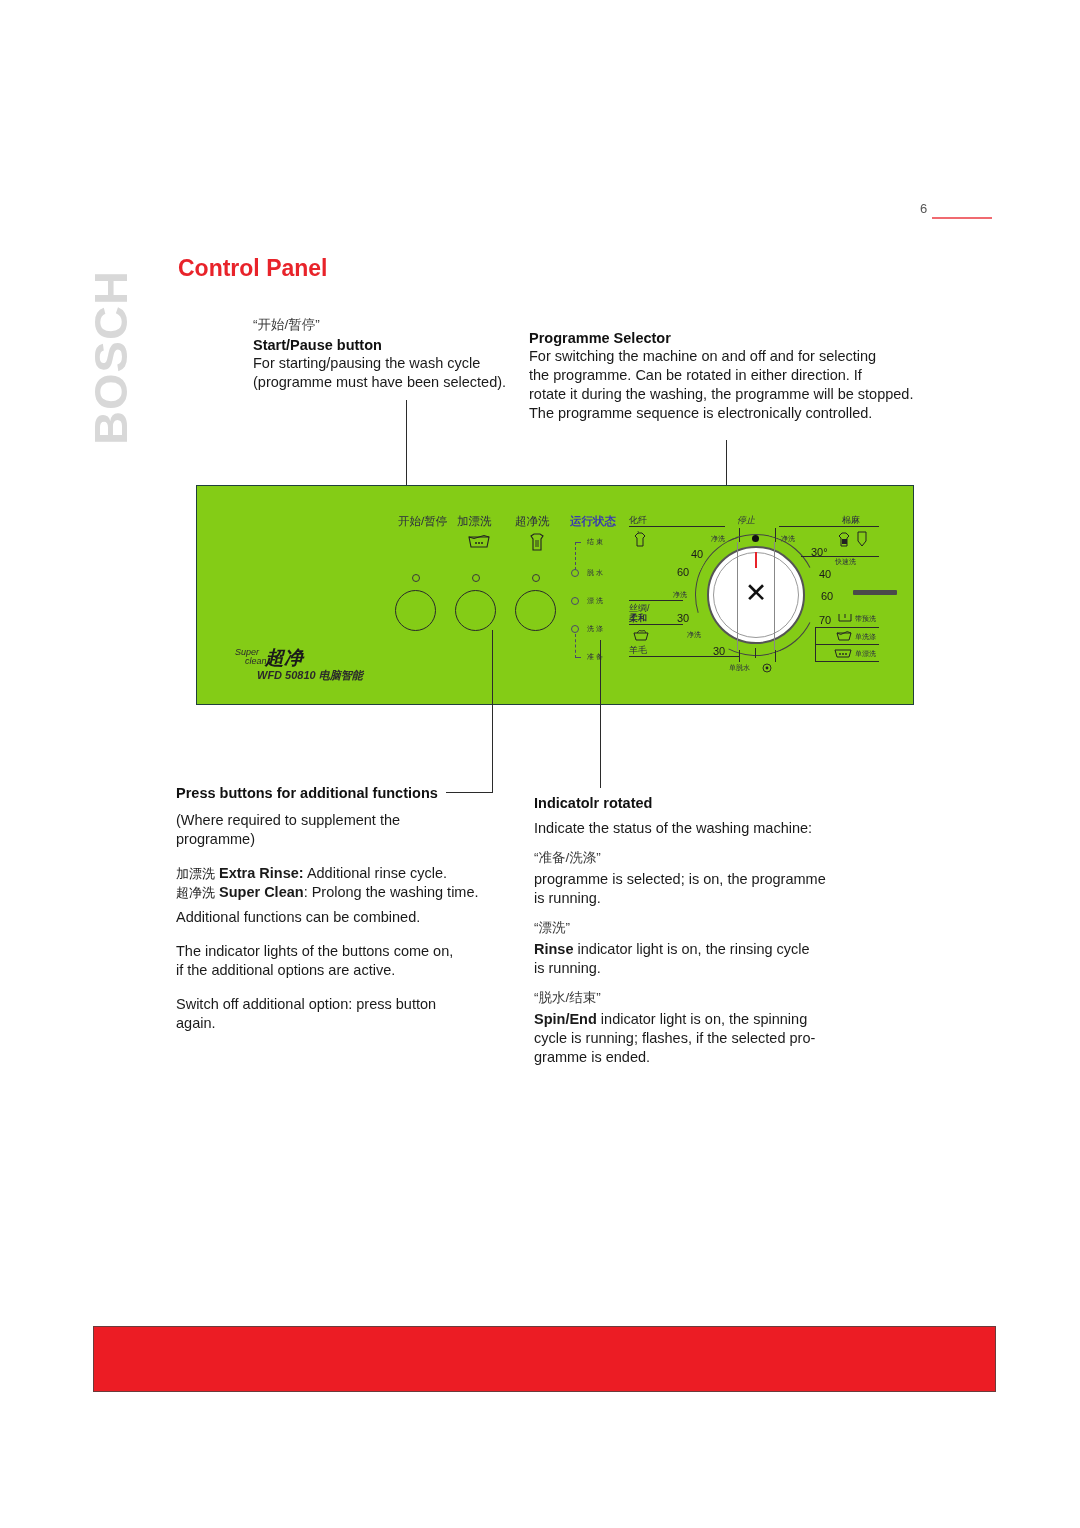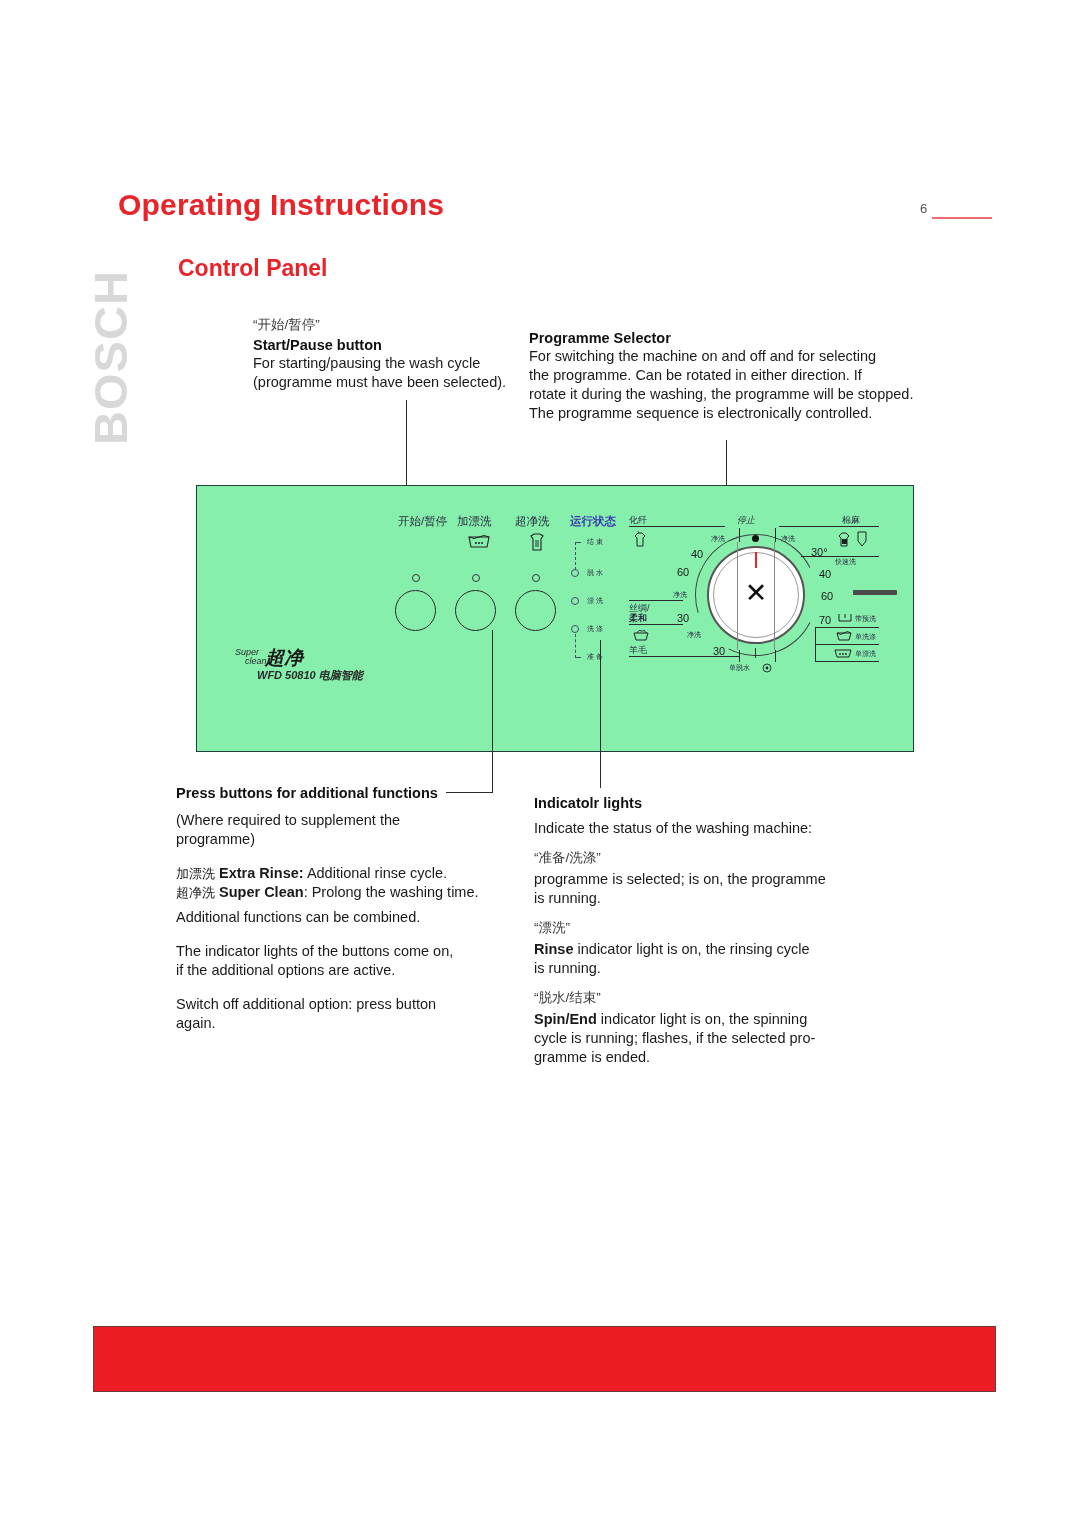--- a/index.html
+++ b/index.html
@@ -106,23 +106,23 @@
   }
   .lead-v { width: 1.4px; }
   .lead-h { height: 1.4px; }
 
   
   .panel {
     position: absolute;
     left: 196px;
     top: 485px;
     width: 718px;
-    height: 267px;
+    height: 220px;
     border: 1.4px solid #20403c;
-    background: #86efac;
+    background: #84cc16;
     box-sizing: border-box;
   }
   .panel-inner { position: absolute; inset: 0; }
 
   .lbl-cn {
     position: absolute;
     font-size: 11.5px;
     color: #2a2a40;
     white-space: nowrap;
   }
@@ -310,21 +310,20 @@
     background: #ec1c24;
     border: 1px solid #6b3b3b;
     box-sizing: border-box;
   }
 </style>
 </head>
 <body>
 
 <div class="page">
 
-  <div class="doc-title">Operating Instructions</div>
   <div class="page-num">6</div>
   <div class="page-rule"></div>
 
   <div class="bosch-mark">BOSCH</div>
   <div class="section-title">Control Panel</div>
 
   <div class="callout" style="left:253px; top:316px; width:270px;">
     <div class="cn-quote">“开始/暂停”</div>
     <div class="callout-head">Start/Pause   button</div>
     <div class="callout-body">
@@ -533,21 +532,21 @@
       <div>if the additional options are active.</div>
     </div>
     <div class="gap"></div>
     <div class="callout-body">
       <div>Switch off additional option: press button</div>
       <div>again.</div>
     </div>
   </div>
 
   <div class="callout" style="left:534px; top:795px; width:350px;">
-    <div class="callout-head">Indicatolr lights</div>
+    <div class="callout-head">Indicatolr rotated</div>
     <div style="height:7px;"></div>
     <div class="callout-body">Indicate the status of the washing machine:</div>
     <div style="height:11px;"></div>
     <div class="cn-quote">“准备/洗涤”</div>
     <div class="callout-body">
       <div>programme is selected; is on, the programme</div>
       <div>is running.</div>
     </div>
     <div style="height:11px;"></div>
     <div class="cn-quote">“漂洗”</div>

